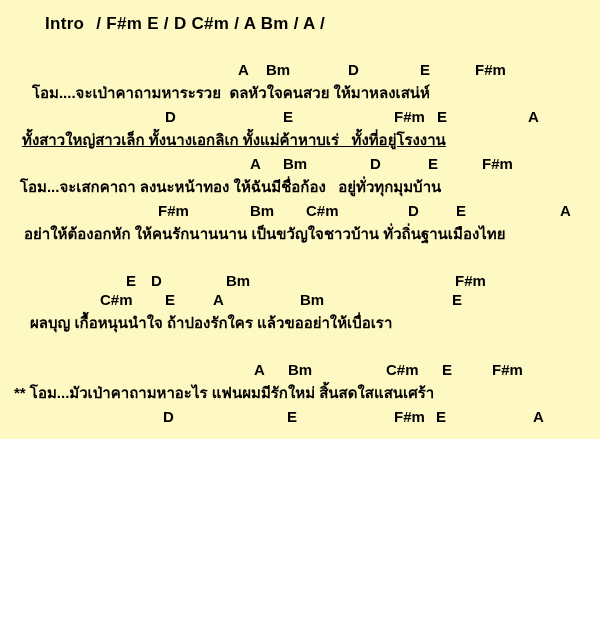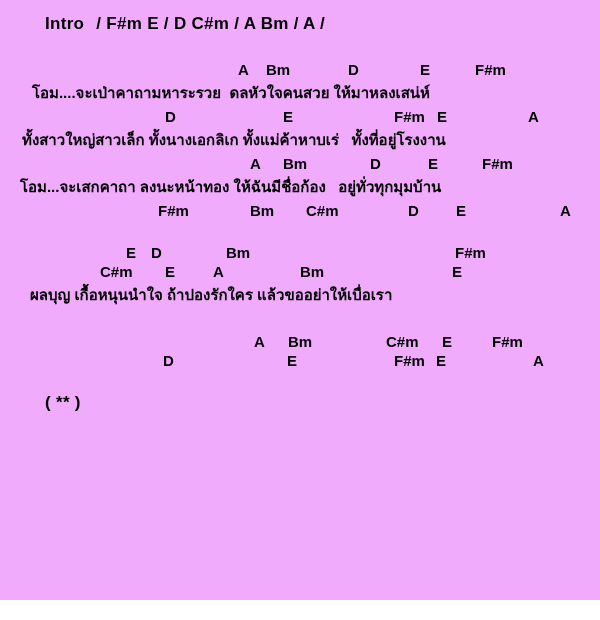--- a/index.html
+++ b/index.html
@@ -3,22 +3,22 @@
 <meta charset="utf-8">
 <style>
   html, body {
     margin: 0;
     padding: 0;
     background: #ffffff;
   }
   .sheet {
     position: relative;
     width: 600px;
-    height: 600px;
-    background: #f0abfc;
+    height: 439px;
+    background: #fef9c3;
     box-sizing: border-box;
     padding-top: 14px;
     overflow: hidden;
     color: #000000;
     font-family: "Liberation Sans", "DejaVu Sans", sans-serif;
   }
   .section-line {
     margin-left: 45px;
     height: 20px;
     line-height: 20px;
@@ -81,21 +81,21 @@
     </div>
     <div class="pair-block">
       <div class="chord-row">
         <span class="chord" style="left: 165px;">D</span>
         <span class="chord" style="left: 283px;">E</span>
         <span class="chord" style="left: 394px;">F#m</span>
         <span class="chord" style="left: 437px;">E</span>
         <span class="chord" style="left: 528px;">A</span>
       </div>
       <div class="lyric-row">
-        <span class="lyric" style="left: 22px;">ทั้งสาวใหญ่สาวเล็ก ทั้งนางเอกลิเก ทั้งแม่ค้าหาบเร่   ทั้งที่อยู่โรงงาน</span>
+        <span class="lyric" style="left: 22px; text-decoration: underline;">ทั้งสาวใหญ่สาวเล็ก ทั้งนางเอกลิเก ทั้งแม่ค้าหาบเร่   ทั้งที่อยู่โรงงาน</span>
       </div>
     </div>
     <div class="pair-block">
       <div class="chord-row">
         <span class="chord" style="left: 250px;">A</span>
         <span class="chord" style="left: 283px;">Bm</span>
         <span class="chord" style="left: 370px;">D</span>
         <span class="chord" style="left: 428px;">E</span>
         <span class="chord" style="left: 482px;">F#m</span>
       </div>
@@ -104,20 +104,23 @@
       </div>
     </div>
     <div class="pair-block">
       <div class="chord-row">
         <span class="chord" style="left: 158px;">F#m</span>
         <span class="chord" style="left: 250px;">Bm</span>
         <span class="chord" style="left: 306px;">C#m</span>
         <span class="chord" style="left: 408px;">D</span>
         <span class="chord" style="left: 456px;">E</span>
         <span class="chord" style="left: 560px;">A</span>
+      </div>
+      <div class="lyric-row">
+        <span class="lyric" style="left: 24px;">อย่าให้ต้องอกหัก ให้คนรักนานนาน เป็นขวัญใจชาวบ้าน ทั่วถิ่นฐานเมืองไทย</span>
       </div>
     </div>
     <div class="gap-block"></div>
     <div class="pair-block">
       <div class="chord-row">
         <span class="chord" style="left: 126px;">E</span>
         <span class="chord" style="left: 151px;">D</span>
         <span class="chord" style="left: 226px;">Bm</span>
         <span class="chord" style="left: 455px;">F#m</span>
       </div>
@@ -136,20 +139,23 @@
     </div>
     <div class="gap-block"></div>
     <div class="pair-block">
       <div class="chord-row">
         <span class="chord" style="left: 254px;">A</span>
         <span class="chord" style="left: 288px;">Bm</span>
         <span class="chord" style="left: 386px;">C#m</span>
         <span class="chord" style="left: 442px;">E</span>
         <span class="chord" style="left: 492px;">F#m</span>
       </div>
+      <div class="lyric-row">
+        <span class="lyric" style="left: 14px;">** โอม...มัวเป่าคาถามหาอะไร แฟนผมมีรักใหม่ สิ้นสดใสแสนเศร้า</span>
+      </div>
     </div>
     <div class="pair-block">
       <div class="chord-row">
         <span class="chord" style="left: 163px;">D</span>
         <span class="chord" style="left: 287px;">E</span>
         <span class="chord" style="left: 394px;">F#m</span>
         <span class="chord" style="left: 436px;">E</span>
         <span class="chord" style="left: 533px;">A</span>
       </div>
     </div>

